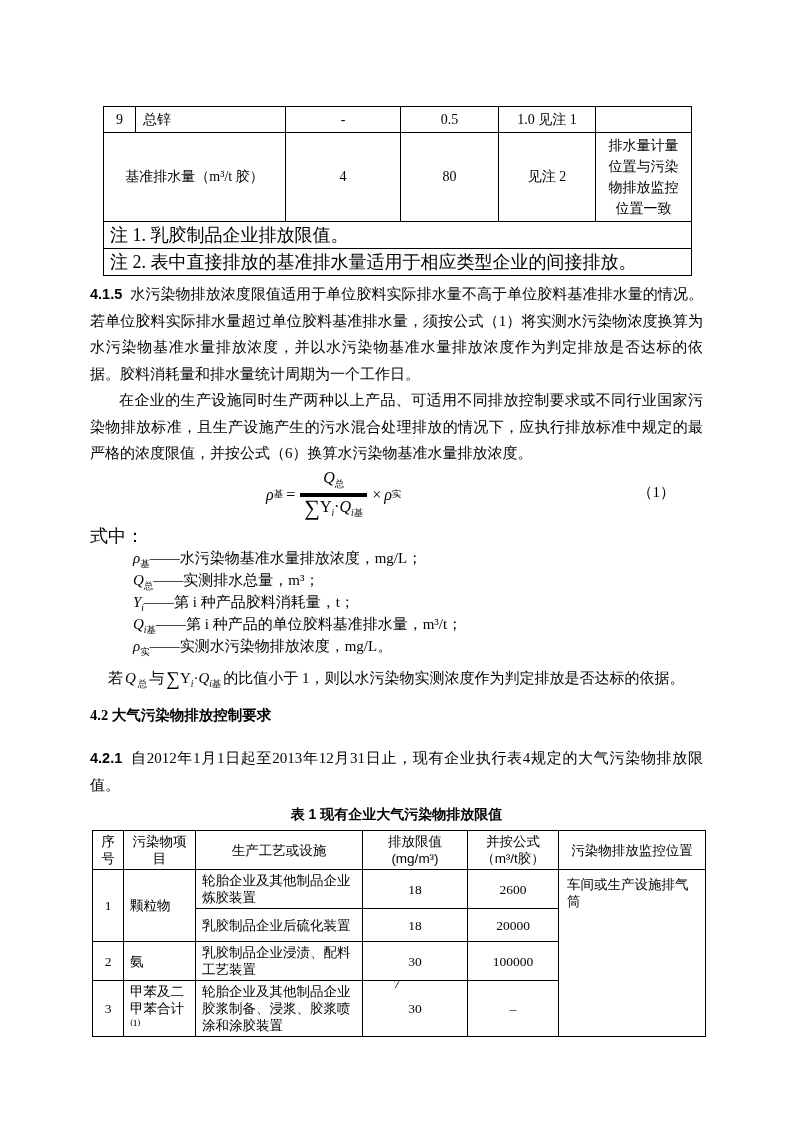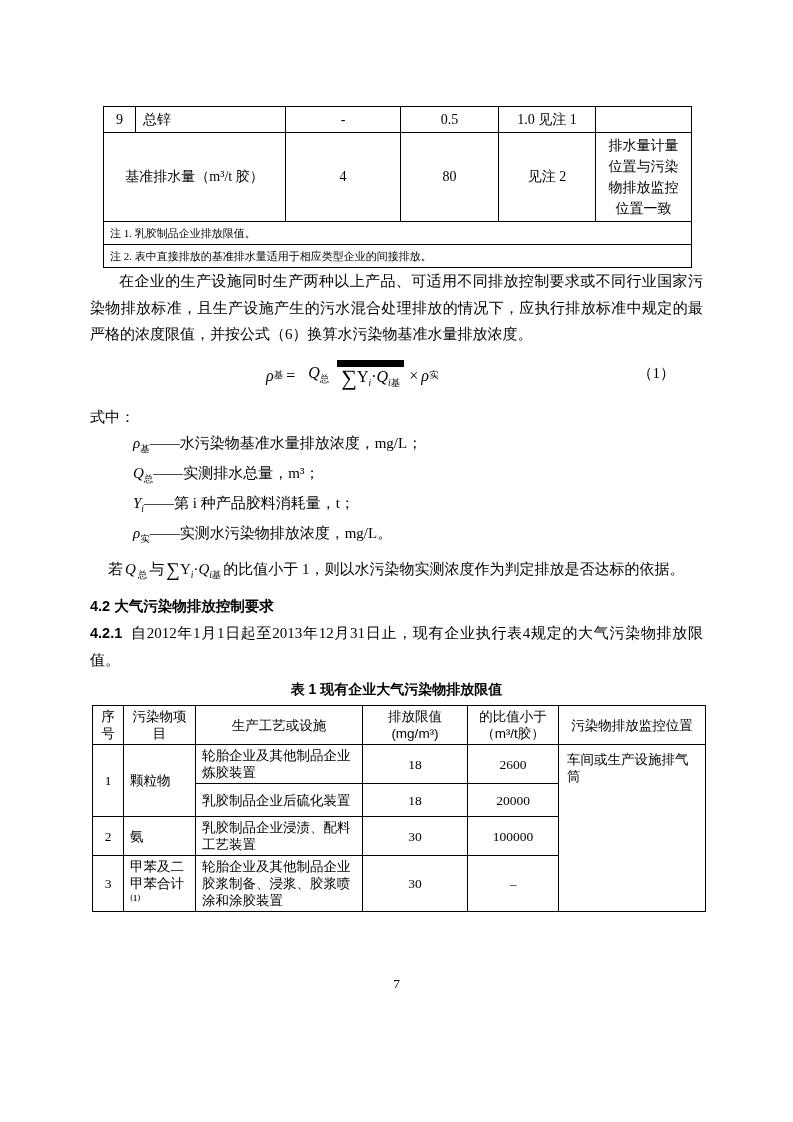--- a/index.html
+++ b/index.html
@@ -13,46 +13,46 @@
 
   
   table { border-collapse:collapse; table-layout:fixed; }
   .wtable { width:588px; margin-left:13px; font-size:14px; }
   .wtable td { border:1px solid #000; padding:1px 4px; }
   .row-zinc td { height:23px; }
   .row-base td { height:82px;margin-top:12px; }
   .c { text-align:center; vertical-align:middle; }
   .l { text-align:left; vertical-align:middle; padding-left:7px !important; }
   .monitor-cell { line-height:21px; padding:2px 10px !important; }
-  .note-row td { height:20px; font-size:11px; padding-left:6px; }
+  .note-row td { height:20px; font-size:18px; padding-left:6px; }
 
   
   .body-para { margin:0; font-size:15px; line-height:26.5px; text-align:justify; }
   .first-para { margin-top:5px; }
   .indent { text-indent:29px; }
   .small-indent { text-indent:18px; }
   .clause-num { font-family:"Liberation Sans","DejaVu Sans",sans-serif; font-weight:bold; font-size:14.5px; margin-right:8px; }
-  .sec-head { margin:5px 0 0 0; font-family:Liberation Sans, sans-serif; font-weight:bold; font-size:14.5px; line-height:27px; }
+  .sec-head { margin:5px 0 16px 0; font-family:Liberation Serif, serif; font-weight:bold; font-size:14.5px; line-height:27px; }
 
   
   .formula-row { position:relative; height:52px; margin:2px 0 2px 0; display:flex; align-items:center; }
   .formula { display:inline-flex; align-items:center; margin-left:176px; font-size:16px; }
   .v { font-style:italic; }
   .formula sub { font-size:9.5px; }
-  .frac { display:inline-flex; flex-direction:row; align-items:center; margin:0 2px; }
+  .frac { display:inline-flex; flex-direction:column; align-items:center; margin:0 2px; }
   .frac .num { padding:0 8px 1px 8px; }
-  .frac .den { border-top:7px solid #000000; padding:1px 4px 0 4px; white-space:nowrap; }
+  .frac .den { border-top:4px solid #000000; padding:1px 4px 0 4px; white-space:nowrap; }
   .sigma { font-size:22px; font-style:normal; line-height:20px; vertical-align:middle; }
   .op { margin:0 3px; }
   .eq-no { position:absolute; right:28px; top:14px; font-size:15px; }
 
   
-  .where-label { margin:2px 0 0 0; font-size:15px; line-height:26px; }
+  .where-label { margin:2px 0 0 0; font-size:18px; line-height:26px; }
   .defs { margin:1px 0 0 0; }
-  .def-item { padding-left:43px; font-size:15px; line-height:24px; }
+  .def-item { padding-left:43px; font-size:15px; line-height:16px; }
   .def-item sub { font-size:9.5px; }
 
   .ratio-para { margin-top:5px; }
   .inline-sigma { font-size:19px; vertical-align:-2px; }
   .ratio-para sub { font-size:9.5px; }
   .mtok { margin:0 2px; }
 
   
   .t4-title { margin:8px 0 6px 0; text-align:center; font-family:"Liberation Sans","DejaVu Sans",sans-serif; font-weight:bold; font-size:14px; }
   .atable { width:613px; margin-left:2px; font-size:13.5px; line-height:17px; }
@@ -107,20 +107,21 @@
       </tr>
       <tr class="note-row">
         <td colspan="6">注 1. 乳胶制品企业排放限值。</td>
       </tr>
       <tr class="note-row">
         <td colspan="6">注 2. 表中直接排放的基准排水量适用于相应类型企业的间接排放。</td>
       </tr>
     </tbody>
       </table>
 
+    <p class="body-para first-para"><span class="clause-num">4.1.5</span><span>水污染物排放浓度限值适用于单位胶料实际排水量不高于单位胶料基准排水量的情况。若单位胶料实际排水量超过单位胶料基准排水量，须按公式（1）将实测水污染物浓度换算为水污染物基准水量排放浓度，并以水污染物基准水量排放浓度作为判定排放是否达标的依据。胶料消耗量和排水量统计周期为一个工作日。</span></p>
 
     <p class="body-para indent">在企业的生产设施同时生产两种以上产品、可适用不同排放控制要求或不同行业国家污染物排放标准，且生产设施产生的污水混合处理排放的情况下，应执行排放标准中规定的最严格的浓度限值，并按公式（6）换算水污染物基准水量排放浓度。</p>
 
     <div class="formula-row">
       <span class="formula">
           <span class="v">ρ</span>
           <sub>基</sub>
           <span class="op">=</span>
           <span class="frac">
             <span class="num"><span class="v">Q</span><sub>总</sub></span>
@@ -132,20 +133,21 @@
         </span>
       <span class="eq-no">（1）</span>
     </div>
 
     <p class="where-label">式中：</p>
 
     <div class="defs">
       <div class="def-item"><span class="v">ρ</span><sub><span class="v"></span><span>基</span></sub><span>——水污染物基准水量排放浓度，mg/L；</span></div>
       <div class="def-item"><span class="v">Q</span><sub><span class="v"></span><span>总</span></sub><span>——实测排水总量，m³；</span></div>
       <div class="def-item"><span class="v">Y</span><sub><span class="v">i</span><span></span></sub><span>——第 i 种产品胶料消耗量，t；</span></div>
+      <div class="def-item"><span class="v">Q</span><sub><span class="v">i</span><span>基</span></sub><span>——第 i 种产品的单位胶料基准排水量，m³/t；</span></div>
       <div class="def-item"><span class="v">ρ</span><sub><span class="v"></span><span>实</span></sub><span>——实测水污染物排放浓度，mg/L。</span></div>
     </div>
 
     <p class="body-para small-indent ratio-para"><span>若</span><span class="v mtok">Q</span><sub>总</sub><span class="mtok">与</span><span class="inline-sigma">∑</span><span>Y</span><sub class="v">i</sub><span>·</span><span class="v">Q</span><sub><span class="v">i</span><span>基</span></sub><span class="mtok">的比值小于 1，则以水污染物实测浓度作为判定排放是否达标的依据。</span></p>
 
     <p class="sec-head">4.2 大气污染物排放控制要求</p>
 
     <p class="body-para"><span class="clause-num">4.2.1</span><span>自2012年1月1日起至2013年12月31日止，现有企业执行表4规定的大气污染物排放限值。</span></p>
 
     <div class="t4-title">表 1 现有企业大气污染物排放限值</div>
@@ -162,21 +164,21 @@
       <tbody>
           <tr>
         <th><span>序号</span></th>
         <th><span>污染物项目</span></th>
         <th><span>生产工艺或设施</span></th>
         <th>
               <span style="display:block">排放限值</span>
               <span style="display:block">(mg/m³)</span>
             </th>
         <th>
-              <span style="display:block">的比值小于</span>
+              <span style="display:block">并按公式</span>
               <span style="display:block">（m³/t胶）</span>
             </th>
         <th><span>污染物排放监控位置</span></th>
       </tr>
       <tr class="r1a">
         <td class="seq" rowspan="2">1</td>
         <td class="poll" rowspan="2">颗粒物</td>
         <td class="proc">轮胎企业及其他制品企业炼胶装置</td>
         <td class="num-cell">18</td>
         <td class="num-cell">2600</td>

